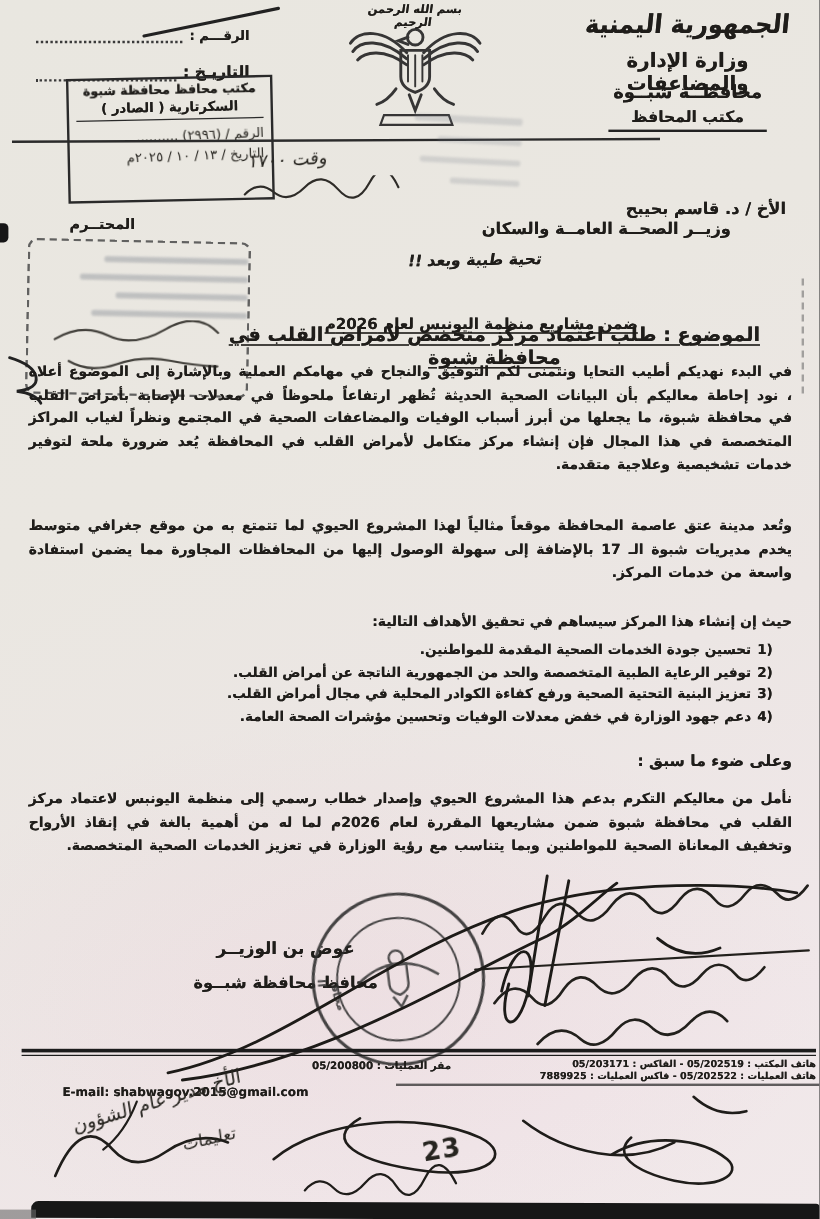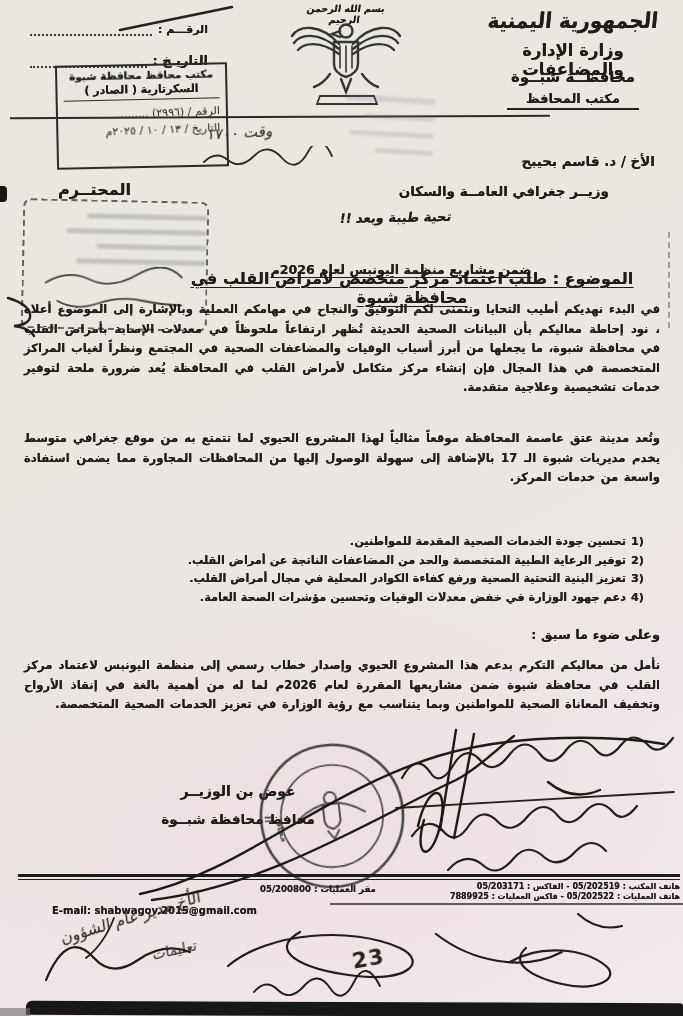--- a/index.html
+++ b/index.html
@@ -82,23 +82,23 @@
     <div class="faintbar" style="width:70px;height:5px;margin:12px 0 0 26px;"></div>
     <div class="faintbar" style="width:84px;height:5px;margin:12px 0 0 6px;"></div>
     <div class="faintbar" style="width:58px;height:5px;margin:12px 0 0 34px;"></div>
   </div>
 
   <div class="abs hand" style="left:207px;top:124px;font-size:15px;transform:rotate(-3deg) skewX(-10deg);">وقت ١٧٠٠</div>
   <svg class="abs ink-svg" style="left:196px;top:146px;" width="150" height="26" viewBox="0 0 150 26">
     <path d="M8,16 q12,-12 24,-2 t26,-4 t28,2 t26,-6 t24,4" stroke="#2e2c28" stroke-width="1.8" fill="none" stroke-linecap="round"></path>
   </svg>
 
-  <div class="abs b print" style="right:28px;top:153px;font-size:13.5px;margin-left:16px;">الأخ / د. قاسم بحيبح</div>
-  <div class="abs b print" style="right:74px;top:183px;font-size:13.5px;">وزيــر جغرافي العامــة والسكان</div>
-  <div class="abs b print" style="left:58px;top:180px;font-size:16px;">المحتــرم</div>
+  <div class="abs b print" style="right:28px;top:166px;font-size:13.5px;margin-left:16px;">الأخ / د. قاسم بحيبح</div>
+  <div class="abs b print" style="right:74px;top:183px;font-size:13.5px;">وزيــر الصحــة العامــة والسكان</div>
+  <div class="abs b print" style="left:58px;top:180px;font-size:12px;">المحتــرم</div>
   <div class="abs b print" style="right:232px;top:210px;font-size:13px;transform:skewX(-10deg) rotate(-1deg);">تحية طيبة وبعد !!</div>
 
   <div class="abs" style="left:22px;top:200px;width:182px;height:126px;border:2px dashed #4a4a4a;border-radius:8px;transform:rotate(1.2deg);opacity:.85;">
     <div class="faintbar" style="width:120px;height:5px;margin:12px 0 0 30px;"></div>
     <div class="faintbar" style="width:140px;height:5px;margin:10px 0 0 18px;"></div>
     <div class="faintbar" style="width:110px;height:5px;margin:10px 0 0 40px;"></div>
     <div class="faintbar" style="width:130px;height:5px;margin:10px 0 0 22px;"></div>
     <svg class="ink-svg" width="178" height="48" viewBox="0 0 178 48" style="margin-top:2px;">
       <path d="M18,18 q22,-14 44,-4 t48,-6 t44,2" stroke="#26241f" stroke-width="1.8" fill="none" stroke-linecap="round"></path>
       <path d="M30,36 q18,10 40,2 t44,-4 t40,4" stroke="#26241f" stroke-width="1.8" fill="none" stroke-linecap="round"></path>
@@ -111,29 +111,30 @@
   </svg>
   <div class="abs" style="left:666px;top:232px;height:96px;width:2px;border-right:2px dashed #666;opacity:.55;"></div>
 
   <div class="abs b c print u" style="left:158px;top:237px;width:508px;font-size:16px;margin-top:32px;">الموضوع : طلب اعتماد مركز متخصص لأمراض القلب في محافظة شبوة</div>
   <div class="abs b c print u" style="left:248px;top:262px;width:306px;font-size:12.6px;">ضمن مشاريع منظمة اليونبس لعام 2026م</div>
 
   <div class="abs para j print" style="left:24px;top:300px;width:636px;">في البدء نهديكم أطيب التحايا ونتمنى لكم التوفيق والنجاح في مهامكم العملية وبالإشارة إلى الموضوع أعلاه ، نود إحاطة معاليكم بأن البيانات الصحية الحديثة تُظهر ارتفاعاً ملحوظاً في معدلات الإصابة بأمراض القلب في محافظة شبوة، ما يجعلها من أبرز أسباب الوفيات والمضاعفات الصحية في المجتمع ونظراً لغياب المراكز المتخصصة في هذا المجال فإن إنشاء مركز متكامل لأمراض القلب في المحافظة يُعد ضرورة ملحة لتوفير خدمات تشخيصية وعلاجية متقدمة.</div>
 
   <div class="abs para j print" style="left:24px;top:429px;width:636px;">وتُعد مدينة عتق عاصمة المحافظة موقعاً مثالياً لهذا المشروع الحيوي لما تتمتع به من موقع جغرافي متوسط يخدم مديريات شبوة الـ 17 بالإضافة إلى سهولة الوصول إليها من المحافظات المجاورة مما يضمن استفادة واسعة من خدمات المركز.</div>
 
+  <div class="abs para r print" style="left:24px;top:509px;width:636px;">حيث إن إنشاء هذا المركز سيساهم في تحقيق الأهداف التالية:</div>
 
   <div class="abs" style="left:24px;top:533px;width:620px;">
     <div class="goal-row print">
       <span dir="ltr">1)</span>
       <span>تحسين جودة الخدمات الصحية المقدمة للمواطنين.</span>
     </div>
     <div class="goal-row print">
       <span dir="ltr">2)</span>
-      <span>توفير الرعاية الطبية المتخصصة والحد من المضاعفات الناتجة عن أمراض القلب.</span>
+      <span>توفير الرعاية الطبية المتخصصة والحد من الجمهورية الناتجة عن أمراض القلب.</span>
     </div>
     <div class="goal-row print">
       <span dir="ltr">3)</span>
       <span>تعزيز البنية التحتية الصحية ورفع كفاءة الكوادر المحلية في مجال أمراض القلب.</span>
     </div>
     <div class="goal-row print">
       <span dir="ltr">4)</span>
       <span>دعم جهود الوزارة في خفض معدلات الوفيات وتحسين مؤشرات الصحة العامة.</span>
     </div>
   </div>

